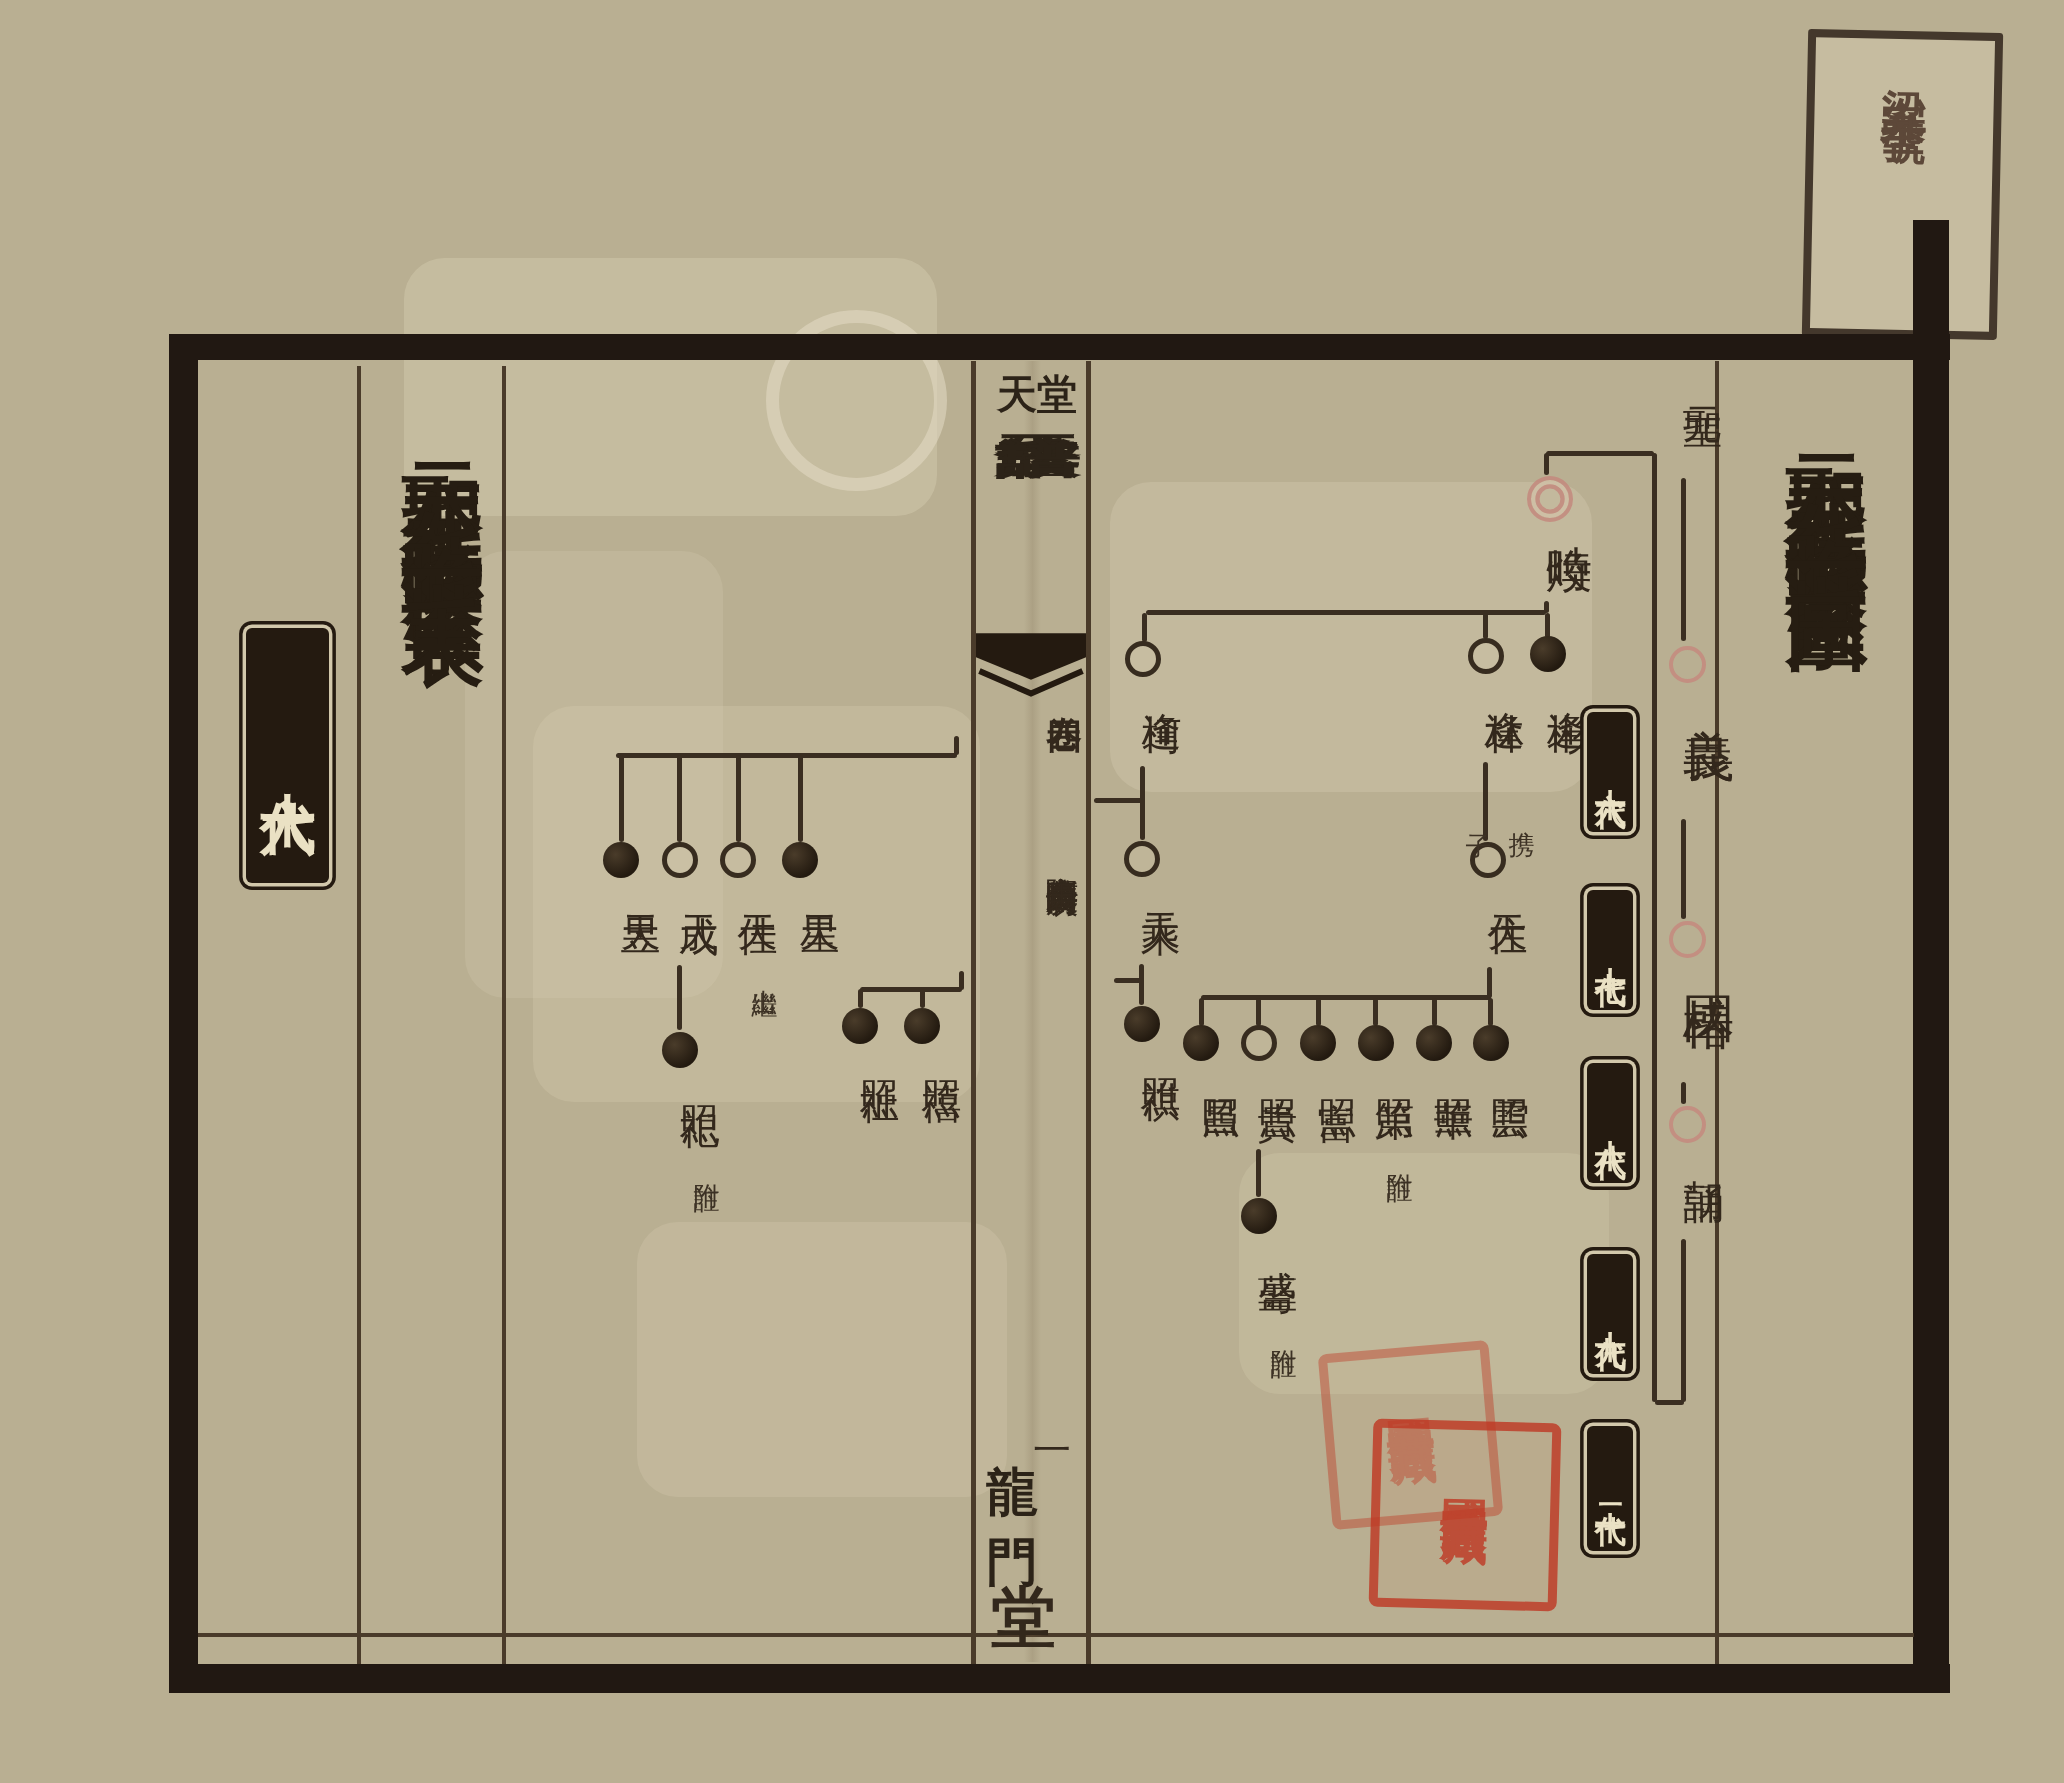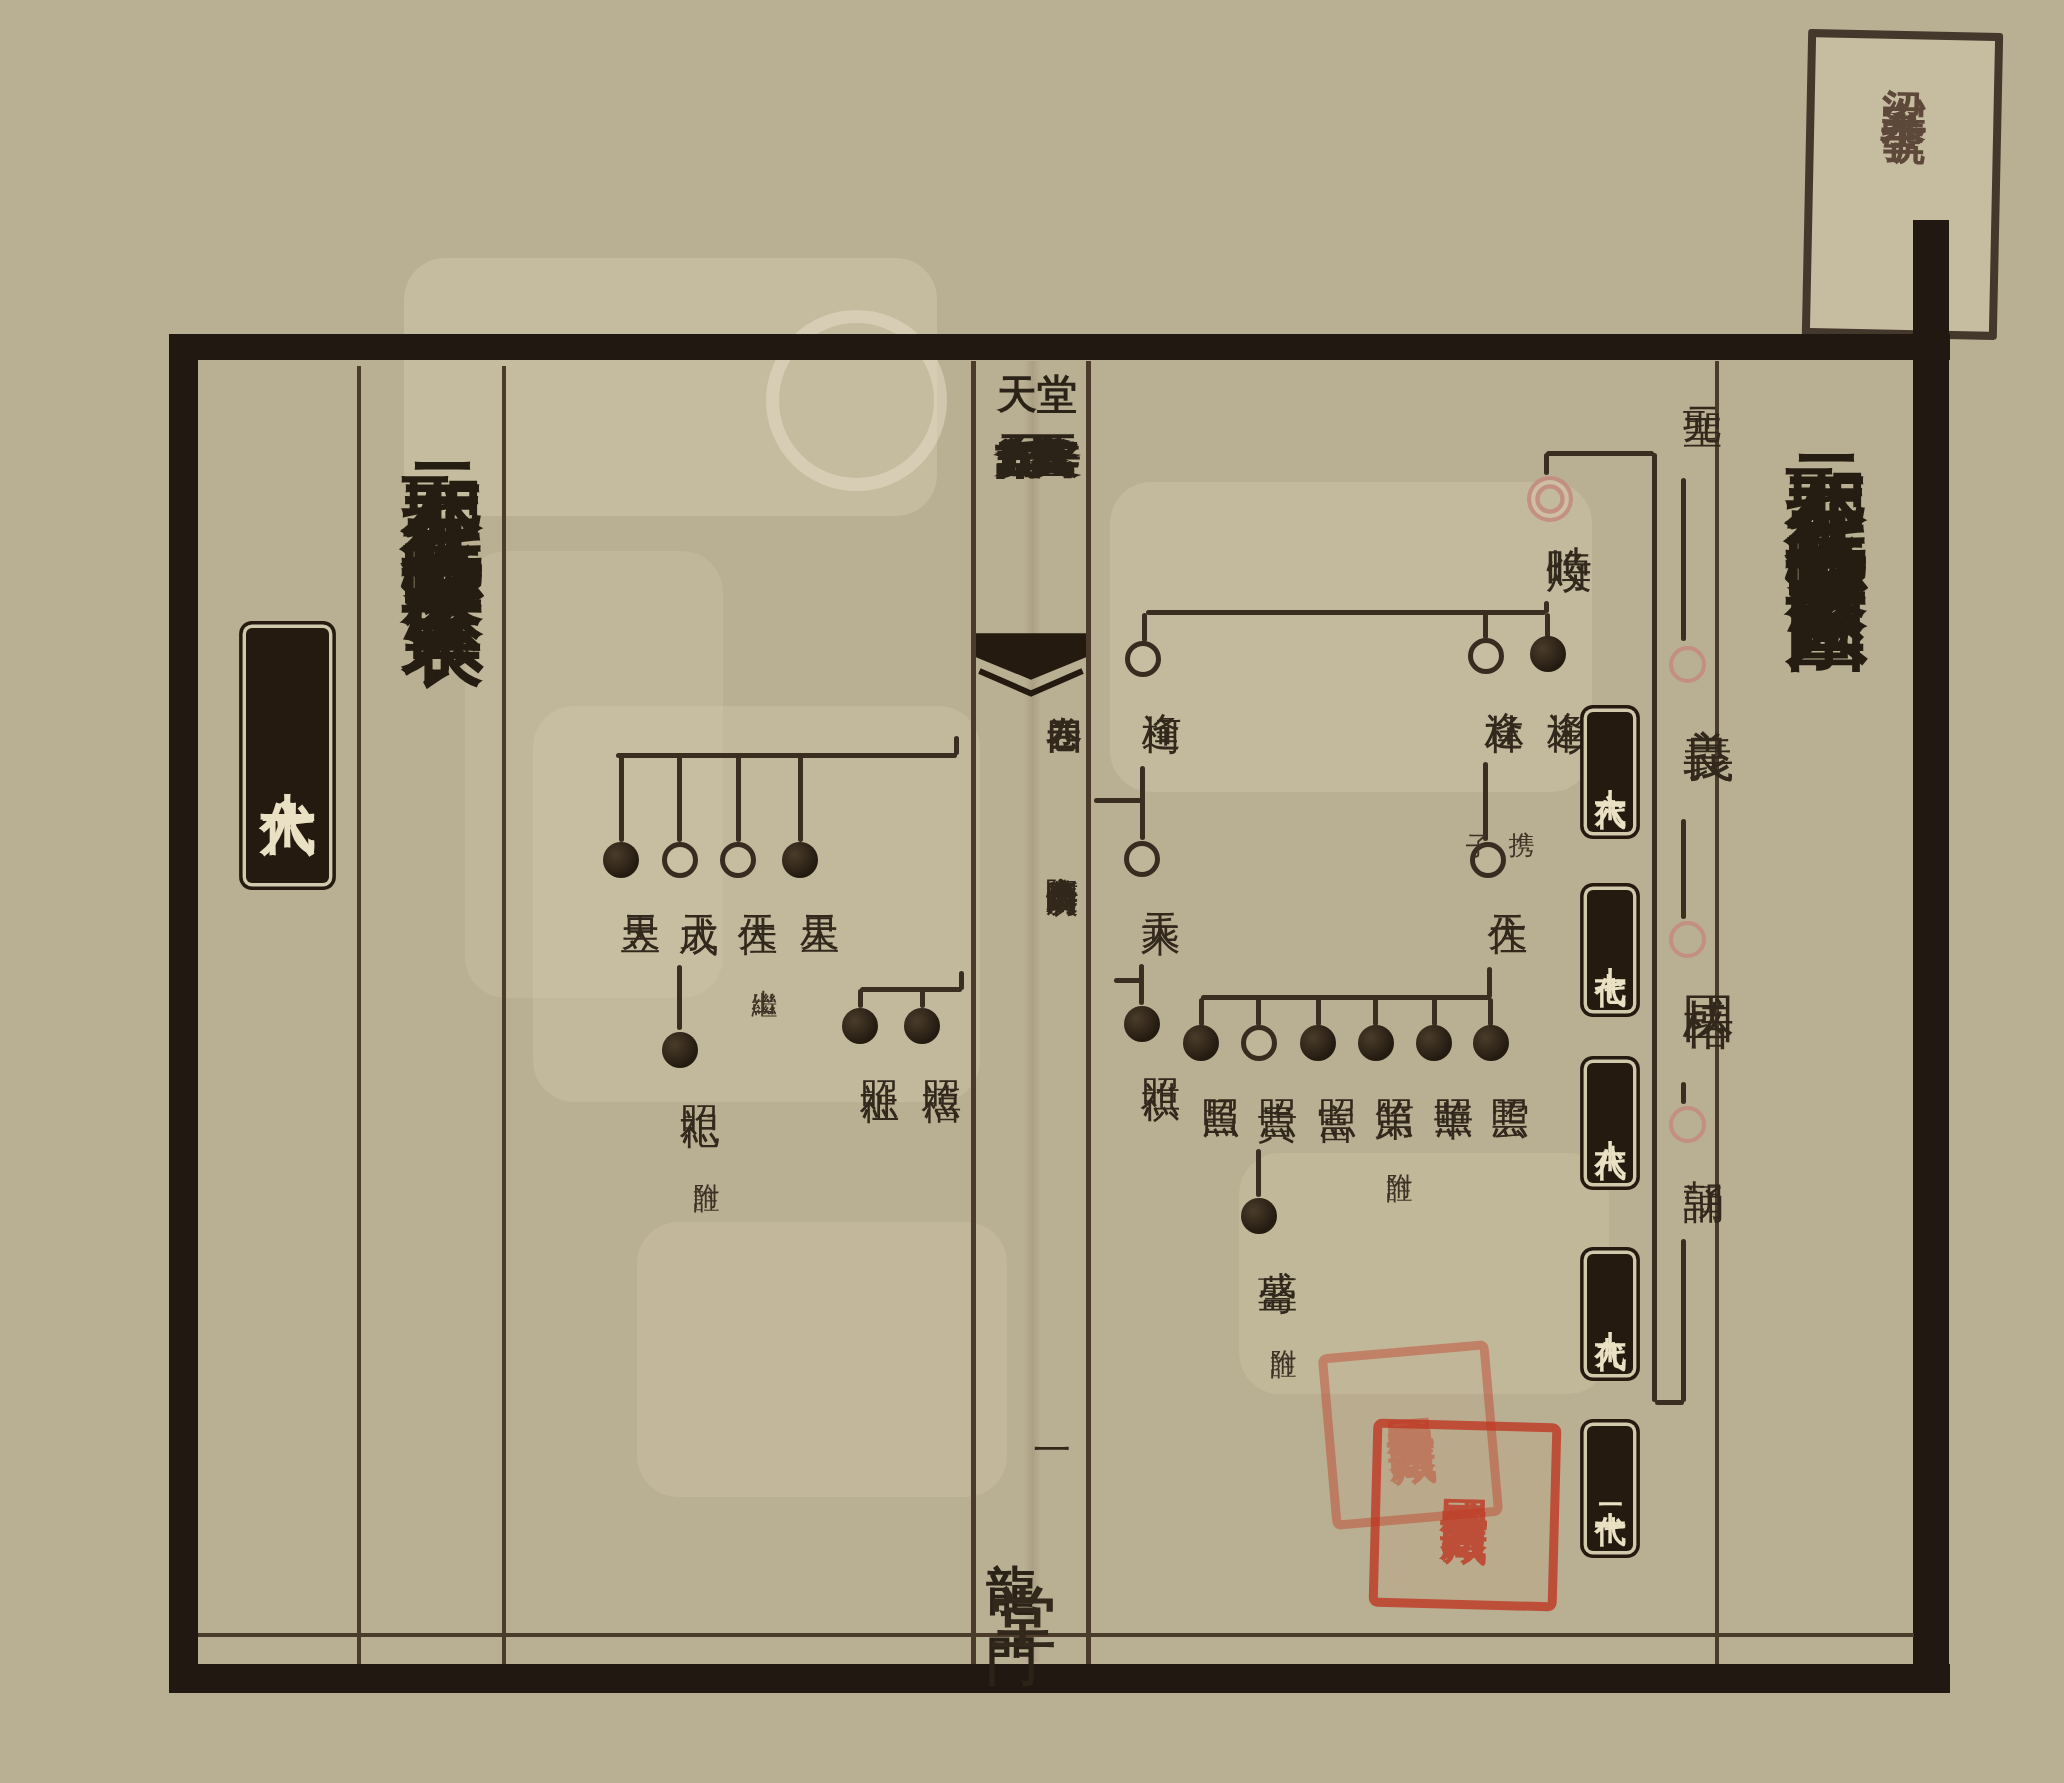--- a/index.html
+++ b/index.html
@@ -112,21 +112,21 @@
   <div class="book-title" style="left:986px;top:404px;width:93px;font-size:86px;line-height:81px;transform:scaleY(0.47);">李氏三修族譜</div>
 
   <svg class="abs" style="left:976px;top:633px;" width="110" height="71" viewBox="0 0 128 82">
     <polygon points="0,0 128,0 128,28 64,54 0,28" fill="#241a10"></polygon>
     <polyline points="4,44 64,70 124,44" fill="none" stroke="#241a10" stroke-width="7"></polyline>
   </svg>
 
   <div class="vtext" style="left:1043px;top:688px;width:45px;font-size:36px;letter-spacing:5.2px;font-weight:bold;">卷四</div>
   <div class="vtext" style="left:1041px;top:850px;width:43px;font-size:33px;letter-spacing:0.9px;">高房際公裔時煥房圖表</div>
   <div class="vtext" style="left:1032px;top:1430px;width:45px;font-size:38px;">一</div>
-  <div class="c-small-row" style="left:986px;top:1557px;width:96px;font-size:52px;font-weight:bold;">龍門</div>
+  <div class="c-small-row" style="left:986px;top:1458px;width:96px;font-size:52px;font-weight:bold;">龍門</div>
   <div class="vtext" style="left:998px;top:1531px;width:69px;font-size:64px;font-weight:bold;">堂</div>
 
   <div id="tree-layer" class="abs" style="left:0;top:0;width:2065px;height:1784px;">
       <div class="edge" style="left: 1546px; top: 451px; width: 108px; height: 5.2px;"></div>
       <div class="edge" style="left: 1146px; top: 610px; width: 400px; height: 5.2px;"></div>
       <div class="edge" style="left: 1201px; top: 995px; width: 290px; height: 5.2px;"></div>
       <div class="edge" style="left: 1655px; top: 1400px; width: 29px; height: 5.2px;"></div>
       <div class="edge" style="left: 1094px; top: 798px; width: 48px; height: 5.2px;"></div>
       <div class="edge" style="left: 1114px; top: 978px; width: 27.5px; height: 5.2px;"></div>
       <div class="edge" style="left: 616px; top: 753px; width: 341px; height: 5.2px;"></div>

